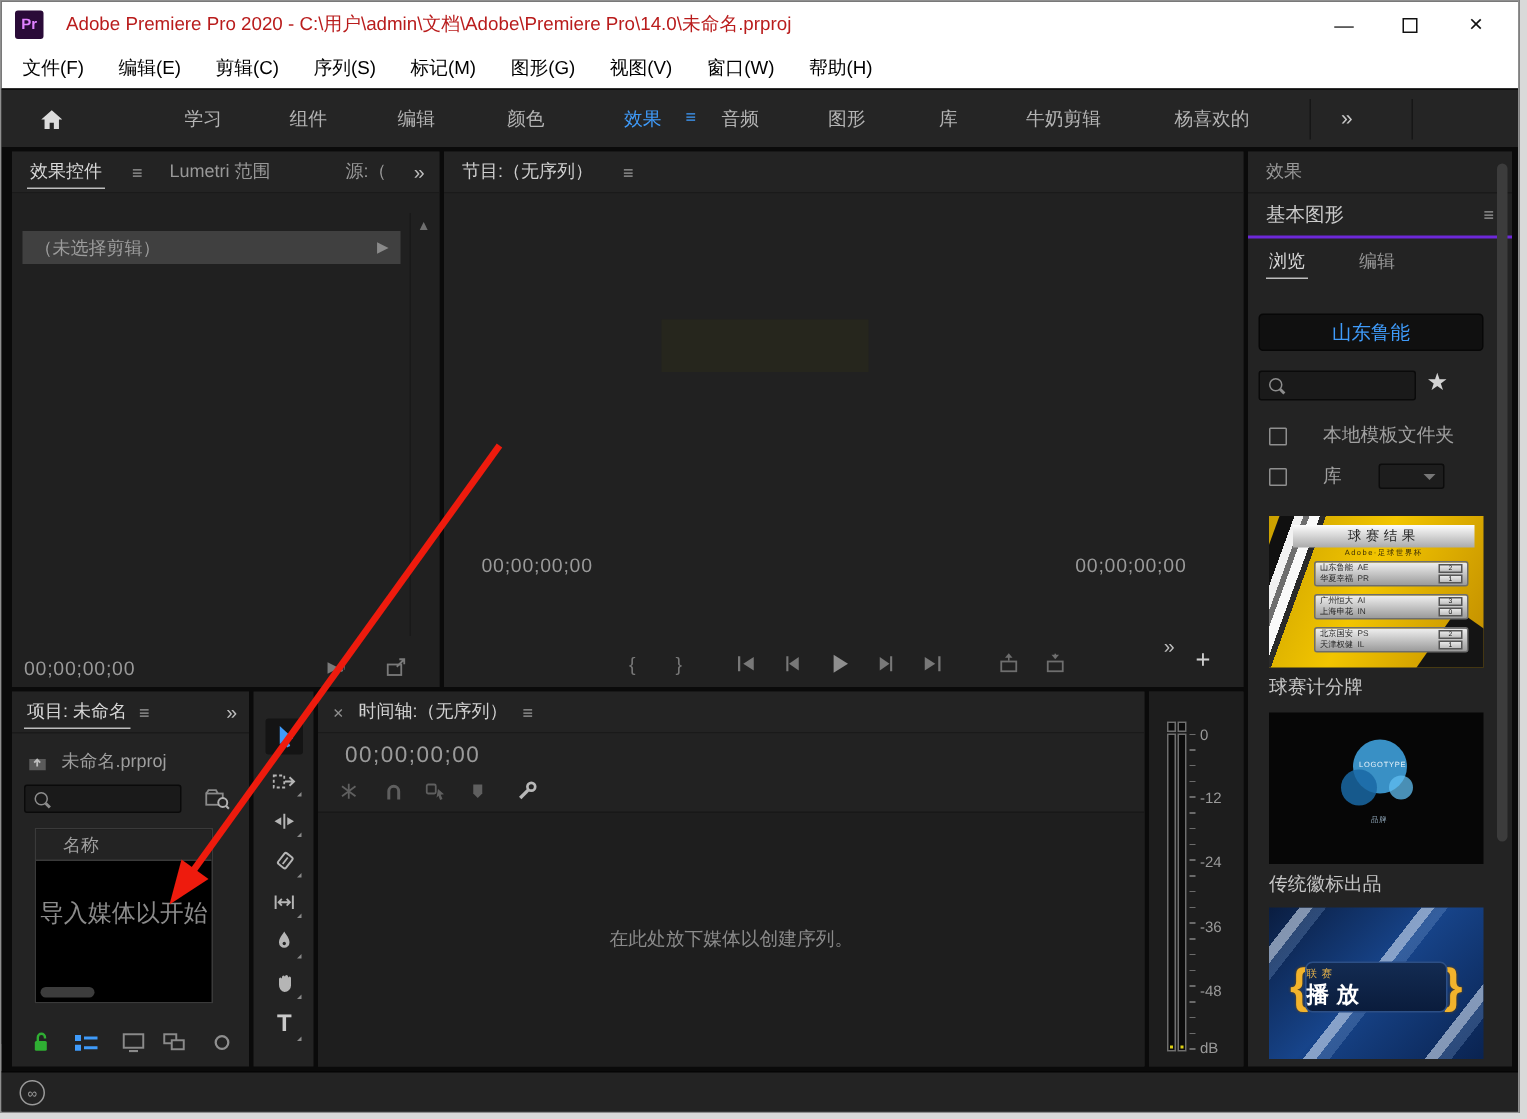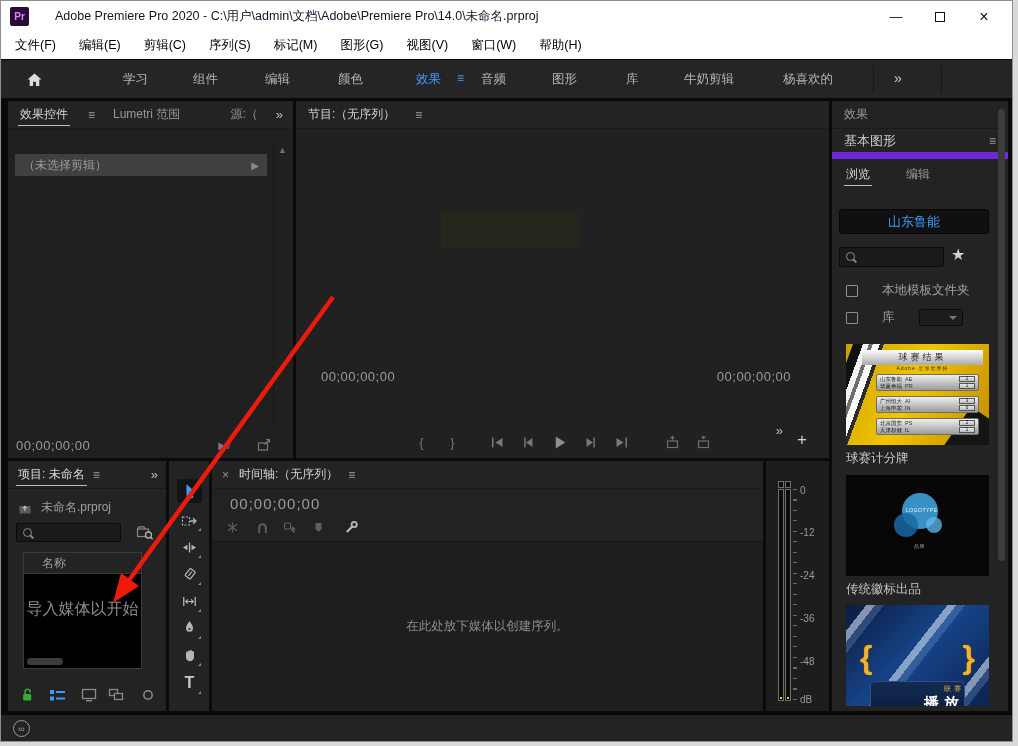--- a/index.html
+++ b/index.html
@@ -7,21 +7,21 @@
     font-family:"Liberation Sans", sans-serif; }
   .abs { position:absolute; }
   .window { position:absolute; left:0; top:0; width:1013px; height:742px;
     background:#0a0a0a; border:1px solid #8f8f8f; overflow:hidden; }
 
   
   .titlebar { position:absolute; left:0; top:0; width:100%; height:31px; background:#fff;
     display:flex; align-items:center; padding-left:9px; }
   .pr-badge { width:19px; height:19px; background:#2a0b38; color:#e081ff; font-size:10px;
     font-weight:bold; display:flex; align-items:center; justify-content:center; border-radius:2px; }
-  .win-title { margin-left:26px; font-size:12.5px; color:#0f172a; white-space:nowrap; }
+  .win-title { margin-left:15px; font-size:12.5px; color:#b91c1c; white-space:nowrap; }
   .win-controls { position:absolute; right:6px; top:0; height:31px; display:flex; }
   .win-btn { width:44px; height:31px; display:flex; align-items:center; justify-content:center;
     color:#111; font-size:13px; }
   .max-box { width:10px; height:10px; border:1.2px solid #111; }
   .menubar { position:absolute; left:0; top:31px; width:100%; height:27px; background:#fff;
     display:flex; align-items:center; padding-left:6px; }
   .menu-item { font-size:12.5px; color:#000; padding:0 8px; margin-right:7px; }
 
   
   .wsbar { position:absolute; left:0; top:58px; width:100%; height:39px; background:#252525;
@@ -60,21 +60,21 @@
   .pm-ghost { position:absolute; left:145px; top:84px; width:138px; height:35px; background:#26261d; }
   .tc { font-size:13px; color:#9a9a9a; letter-spacing:0.5px; }
   .transport { position:absolute; left:0; right:0; bottom:8px; display:flex; align-items:center;
     justify-content:center; gap:15px; }
   .tbtn { width:16px; height:16px; display:flex; align-items:center; justify-content:center;
     color:#787878; font-size:13px; }
   .tbtn svg { display:block; }
 
   
   .eg-title-row { position:relative; height:30px; display:flex; align-items:center; padding:0 12px;
-    border-bottom:7px solid #6d28d9; }
+    border-bottom:2px solid #6d28d9; }
   .eg-tabs { position:relative; height:30px; display:flex; align-items:center; padding-left:12px; }
   .eg-dropdown { position:absolute; left:7px; top:108px; width:150px; height:25px; background:#101010;
     border:1px solid #070707; border-radius:3px; display:flex; align-items:center; justify-content:center;
     color:#3f9bfa; font-size:13px; }
   .searchbox { background:#1a1a1a; border:1px solid #0a0a0a; border-radius:2px; display:flex;
     align-items:center; padding:0 5px; }
   .mag { position:relative; width:12px; height:12px; flex:0 0 auto; }
   .mag::before { content:""; position:absolute; left:1px; top:1px; width:7px; height:7px;
     border:1.4px solid #8d8d8d; border-radius:50%; }
   .mag::after { content:""; position:absolute; left:8px; top:9px; width:4px; height:1.5px;
@@ -120,21 +120,21 @@
   .lg-c { position:absolute; border-radius:50%; }
   .lg-text { position:absolute; font-size:5px; color:#eaf4fb; letter-spacing:0.5px; }
 
   
   .tpl-game { background:linear-gradient(135deg,#0a1d40 0%,#17448a 48%,#0a2350 100%); }
   .gm-streaks { position:absolute; inset:0;
     background:repeating-linear-gradient(128deg, transparent 0 16px, rgba(228,240,255,0.55) 16px 23px,
       rgba(140,175,220,0.25) 23px 30px, transparent 30px 64px); }
   .gm-bar { position:absolute; left:24px; right:24px; top:36px; height:34px;
     background:linear-gradient(#132b52,#0a1c3c); border:1px solid #2c4f86; border-radius:5px;
-    display:flex; flex-direction:column; align-items:flex-end; justify-content:center;margin-top:40px; }
+    display:flex; flex-direction:column; align-items:flex-start; justify-content:center; }
   .gm-brace { position:absolute; top:30px; font-size:32px; color:#f2b32c; font-weight:bold;
     text-shadow:0 0 2px #7a4d00; line-height:44px; }
   .gm-tag { font-size:7px; color:#e8b44a; letter-spacing:3px; }
   .gm-main { font-size:15px; color:#fff; letter-spacing:5px; font-weight:bold; }
 
   
   .prj-row { position:absolute; display:flex; align-items:center; font-size:12px; color:#9e9e9e; }
   .prj-table { position:absolute; left:15px; top:93px; width:119px; height:117px;
     border:1px solid #3a3a3a; background:#000000; }
   .prj-thead { height:21px; border-bottom:1px solid #3a3a3a; display:flex; align-items:center;

